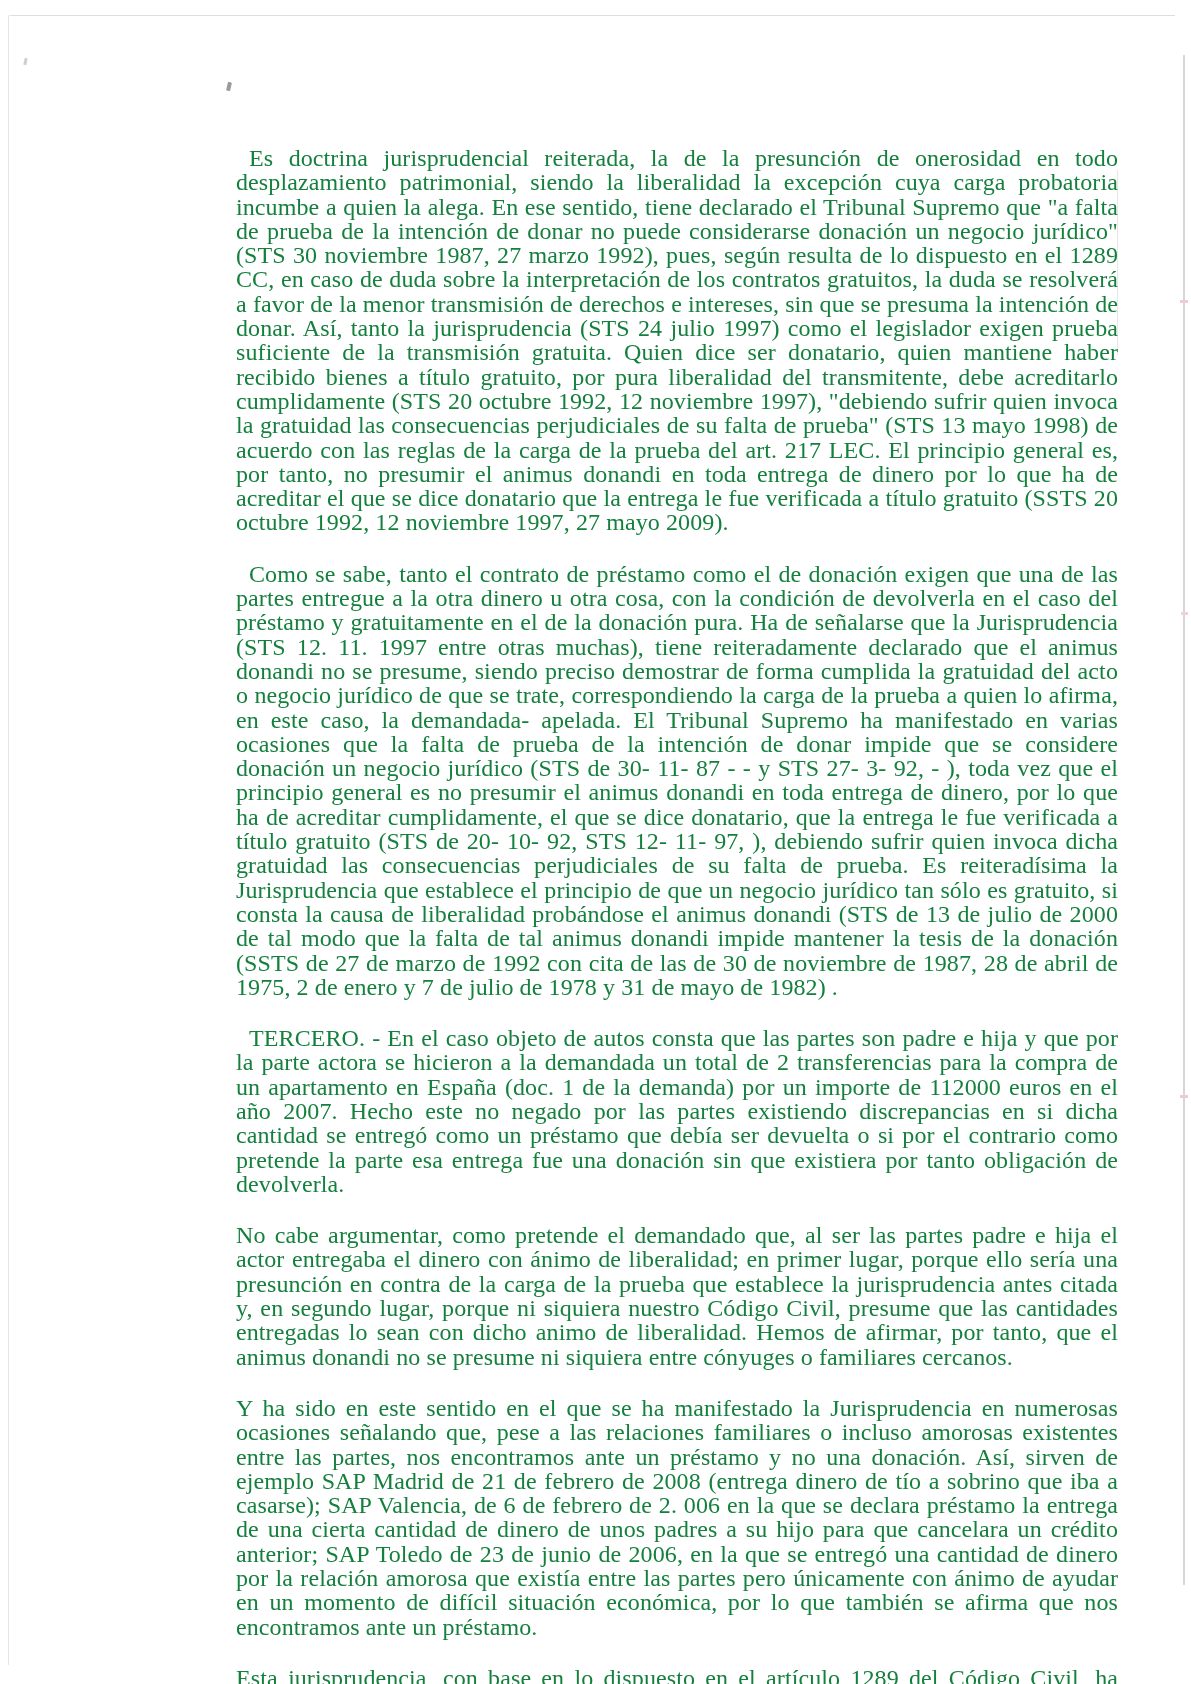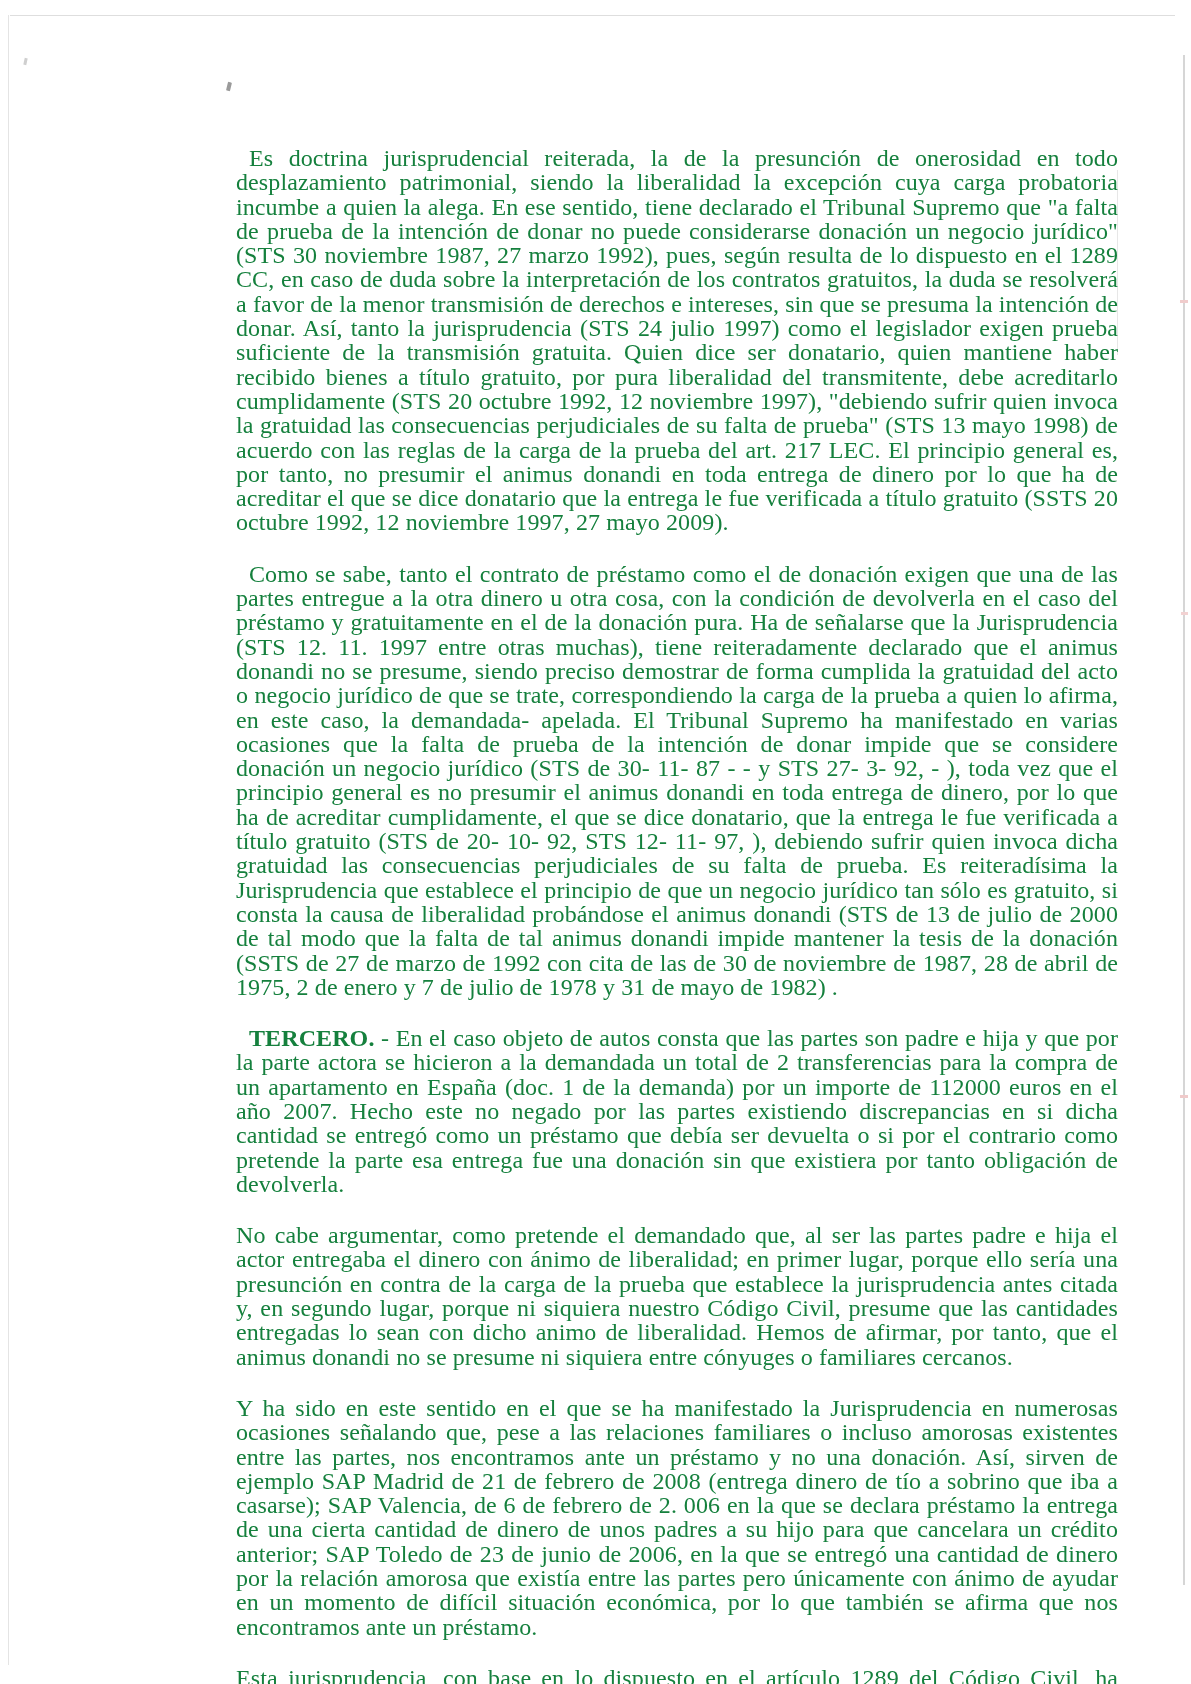--- a/index.html
+++ b/index.html
@@ -37,21 +37,21 @@
     top: 146px;
     width: 882px;
     text-align: justify;
     font-size: 24px;
     line-height: 24.3px;
     color: #15803d;
     letter-spacing: 0.1px;
   }
   .para { margin: 0 0 27px 0; }
   .para.indent { text-indent: 13px; }
-  .lead { font-weight: bold; }
+  .lead { font-weight: normal; }
 </style>
 </head>
 <body>
 
 <div class="page">
 
   <div class="artifact top-line"></div>
   <div class="artifact left-line"></div>
   <div class="artifact right-line"></div>
   <div class="artifact streak"></div>

